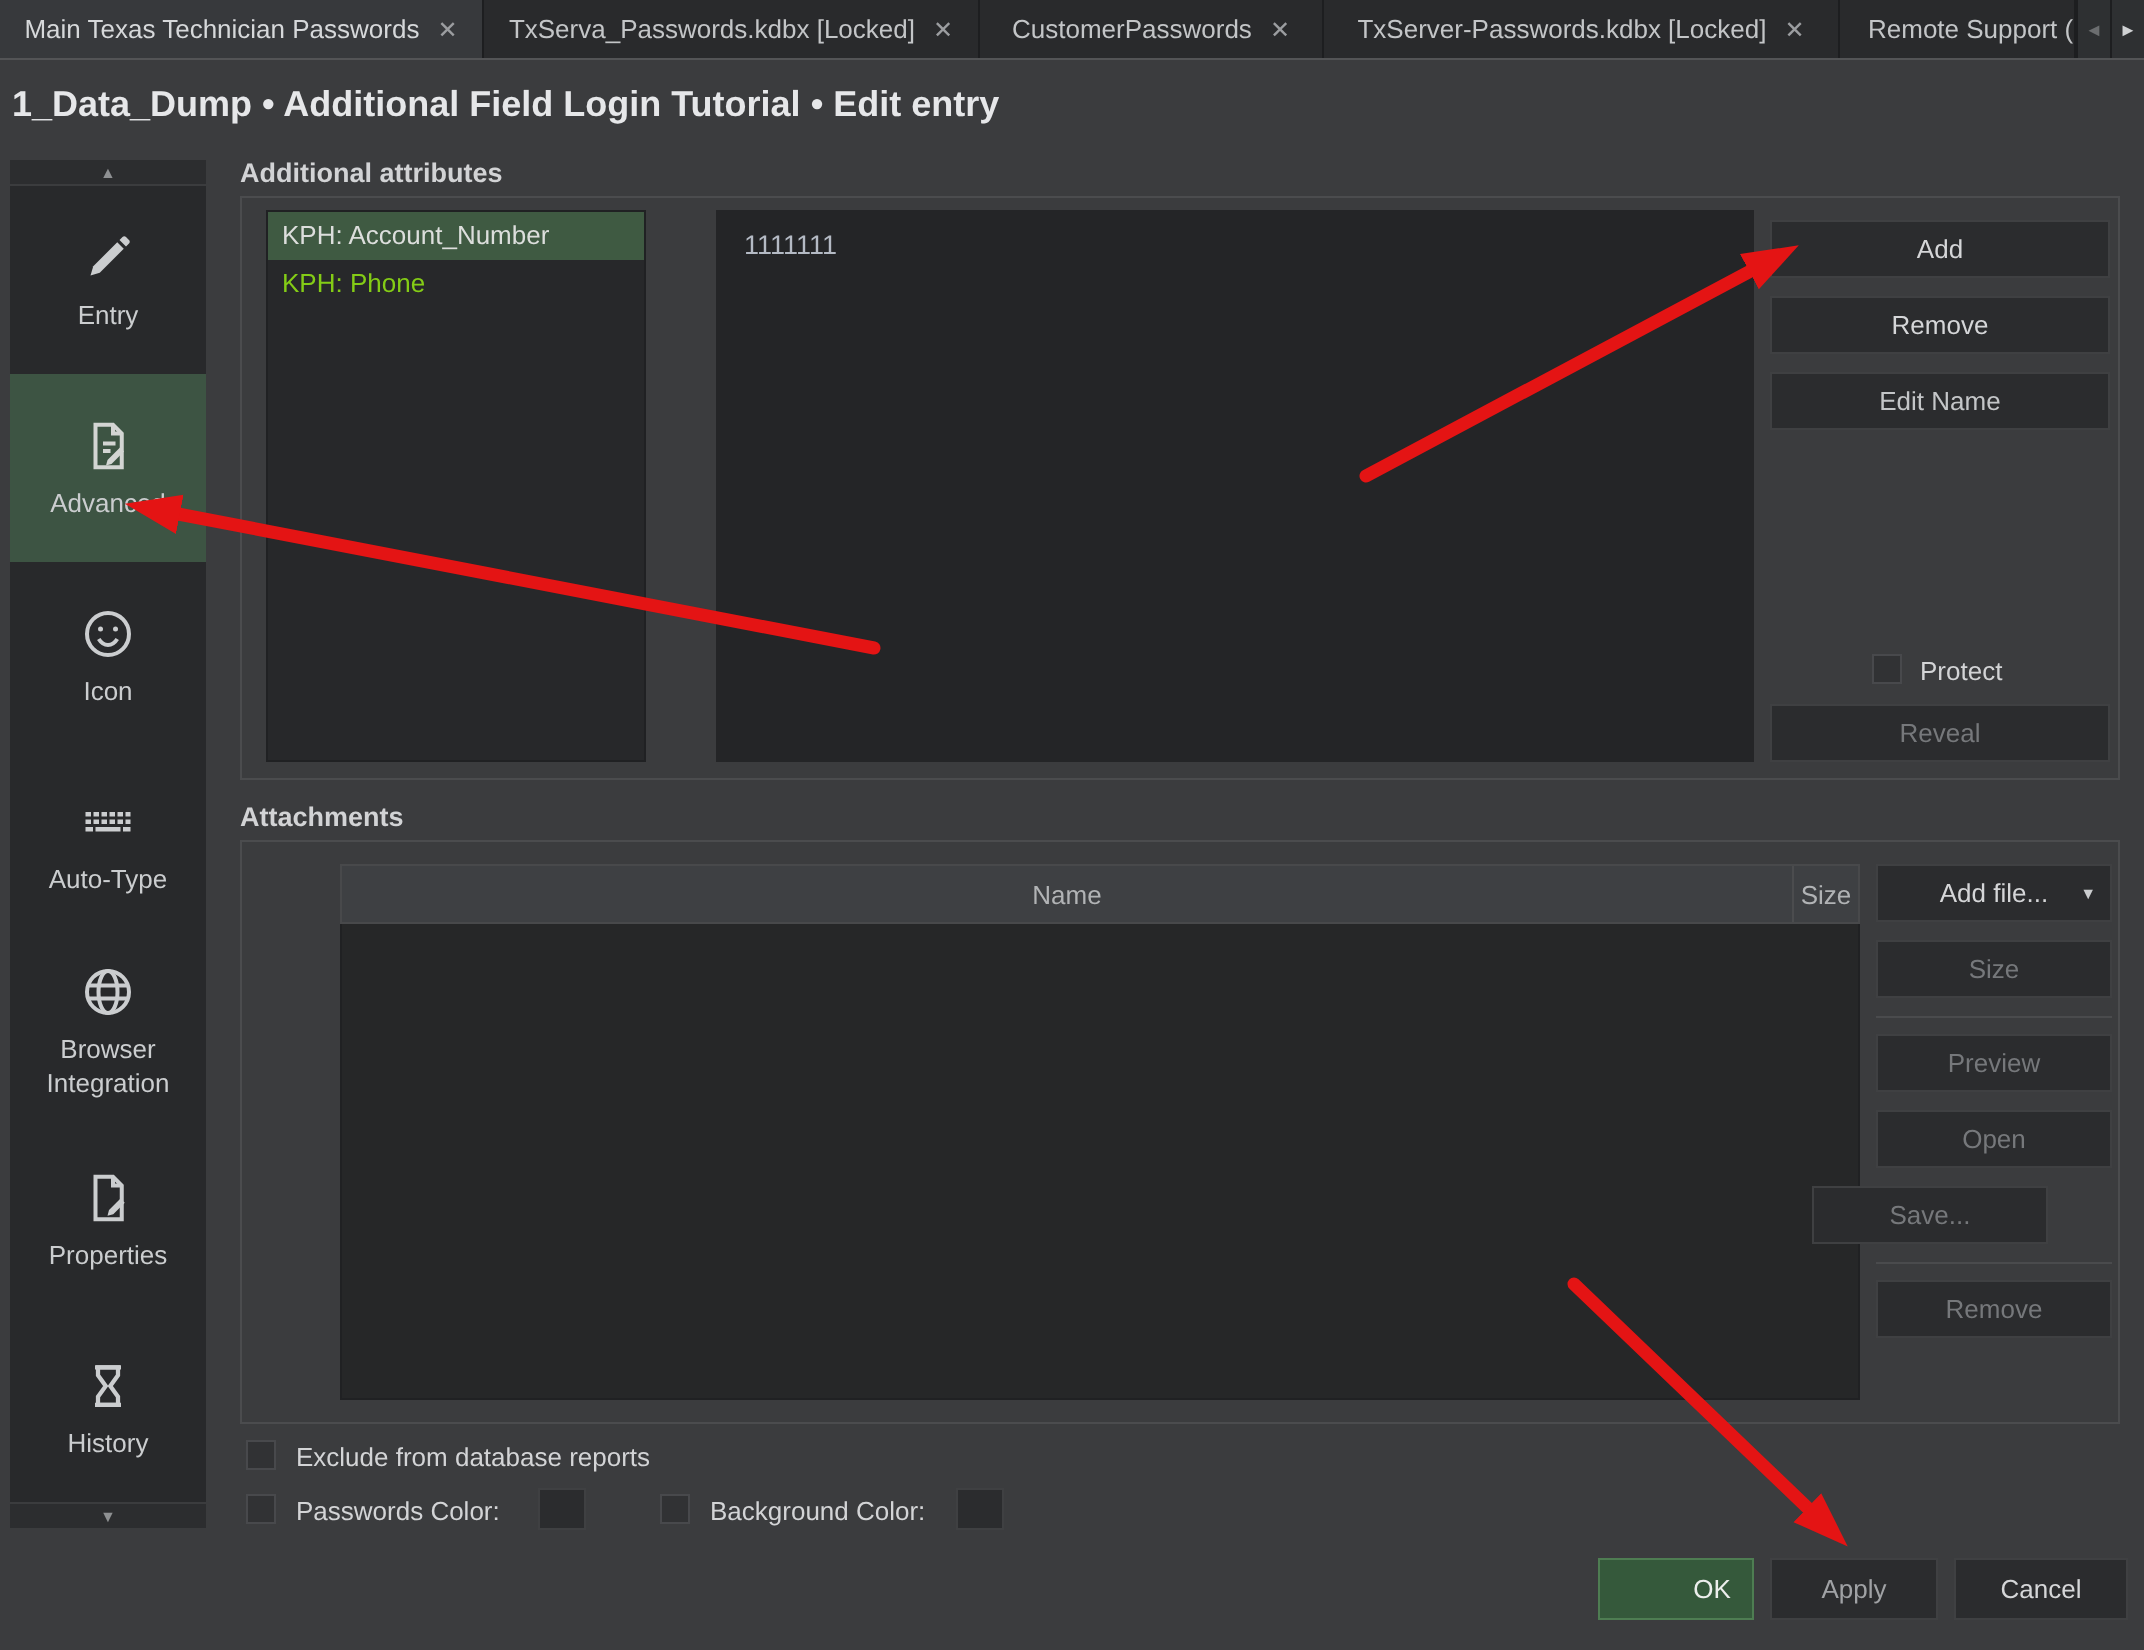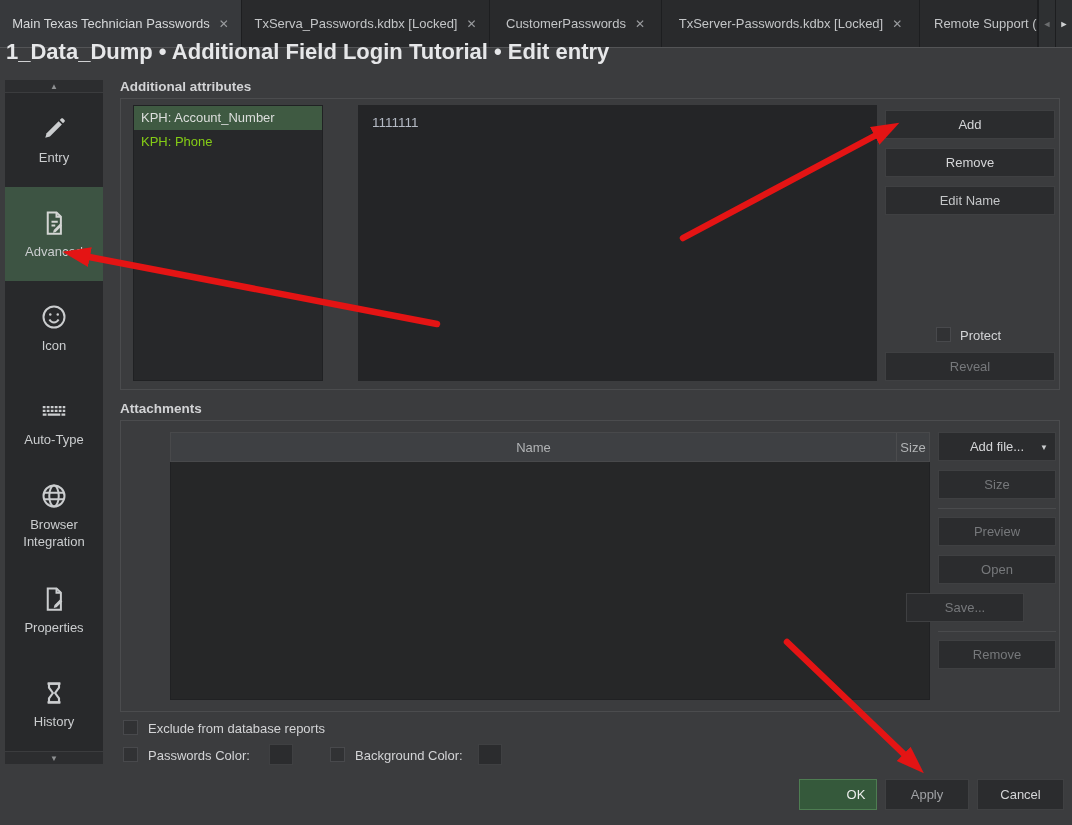--- a/index.html
+++ b/index.html
@@ -1,30 +1,30 @@
 <!DOCTYPE html>
 <html><head>
 <meta charset="utf-8">
 <style>
   * { margin:0; padding:0; box-sizing:border-box; }
   html,body { background:#222; }
   body { font-family:"Liberation Sans", sans-serif; }
   #stage { position:relative; width:1072px; height:825px; background:#3b3c3e; overflow:hidden; color:#d4d5d7; }
 
   
-  #tabbar { position:absolute; left:0; top:0; width:1072px; height:48px; background:#be185d; border-bottom:1px solid #535456; display:flex; }
+  #tabbar { position:absolute; left:0; top:0; width:1072px; height:30px; background:#be185d; border-bottom:1px solid #535456; display:flex; }
   .tab { height:100%; display:flex; align-items:center; justify-content:center; gap:9px; background:#292a2c; border-right:1px solid #1d1e20; font-size:13px; color:#c3c5c7; overflow:hidden; white-space:nowrap; cursor:default; }
   .tab.active { background:#37393c; color:#d6d8da; }
   .tab .x { font-size:12px; color:#9b9da0; }
   .t0{width:242px}.t1{width:248px}.t2{width:172px}.t3{width:258px}.t4{width:118px; justify-content:flex-start; padding-left:14px;}
   .tabscroll { width:17px; height:100%; background:#2e3032; border-left:1px solid #1d1e20; display:flex; align-items:center; justify-content:center; font-size:9px; }
   .tabscroll.dim { color:#6b6d6f; } .tabscroll.lit { color:#cfd1d3; }
 
   
-  #hdr { position:absolute; left:0; top:31px; width:1048px; height:42px; display:flex; align-items:center; padding-left:6px; font-size:22px; font-weight:bold; color:#e6e7e9; }
+  #hdr { position:absolute; left:0; top:31px; width:1048px; height:42px; display:flex; align-items:center; padding-left:6px; font-size:18px; font-weight:bold; color:#e6e7e9; }
 
   
   #sidebar { position:absolute; left:5px; top:80px; width:98px; }
   .sbscroll { width:98px; height:12px; background:#2c2d2f; display:flex; align-items:center; justify-content:center; font-size:8px; color:#8e9092; margin-bottom:1px; }
   .sbitem { width:98px; height:94px; background:#28292b; display:flex; flex-direction:column; align-items:center; justify-content:center; gap:6px; cursor:default; }
   .sbitem.sel { background:#3d5443; }
   .sbitem .lbl { font-size:13px; color:#cbcdcf; text-align:center; line-height:1.3; }
   .sbitem svg { display:block; }
 
   

